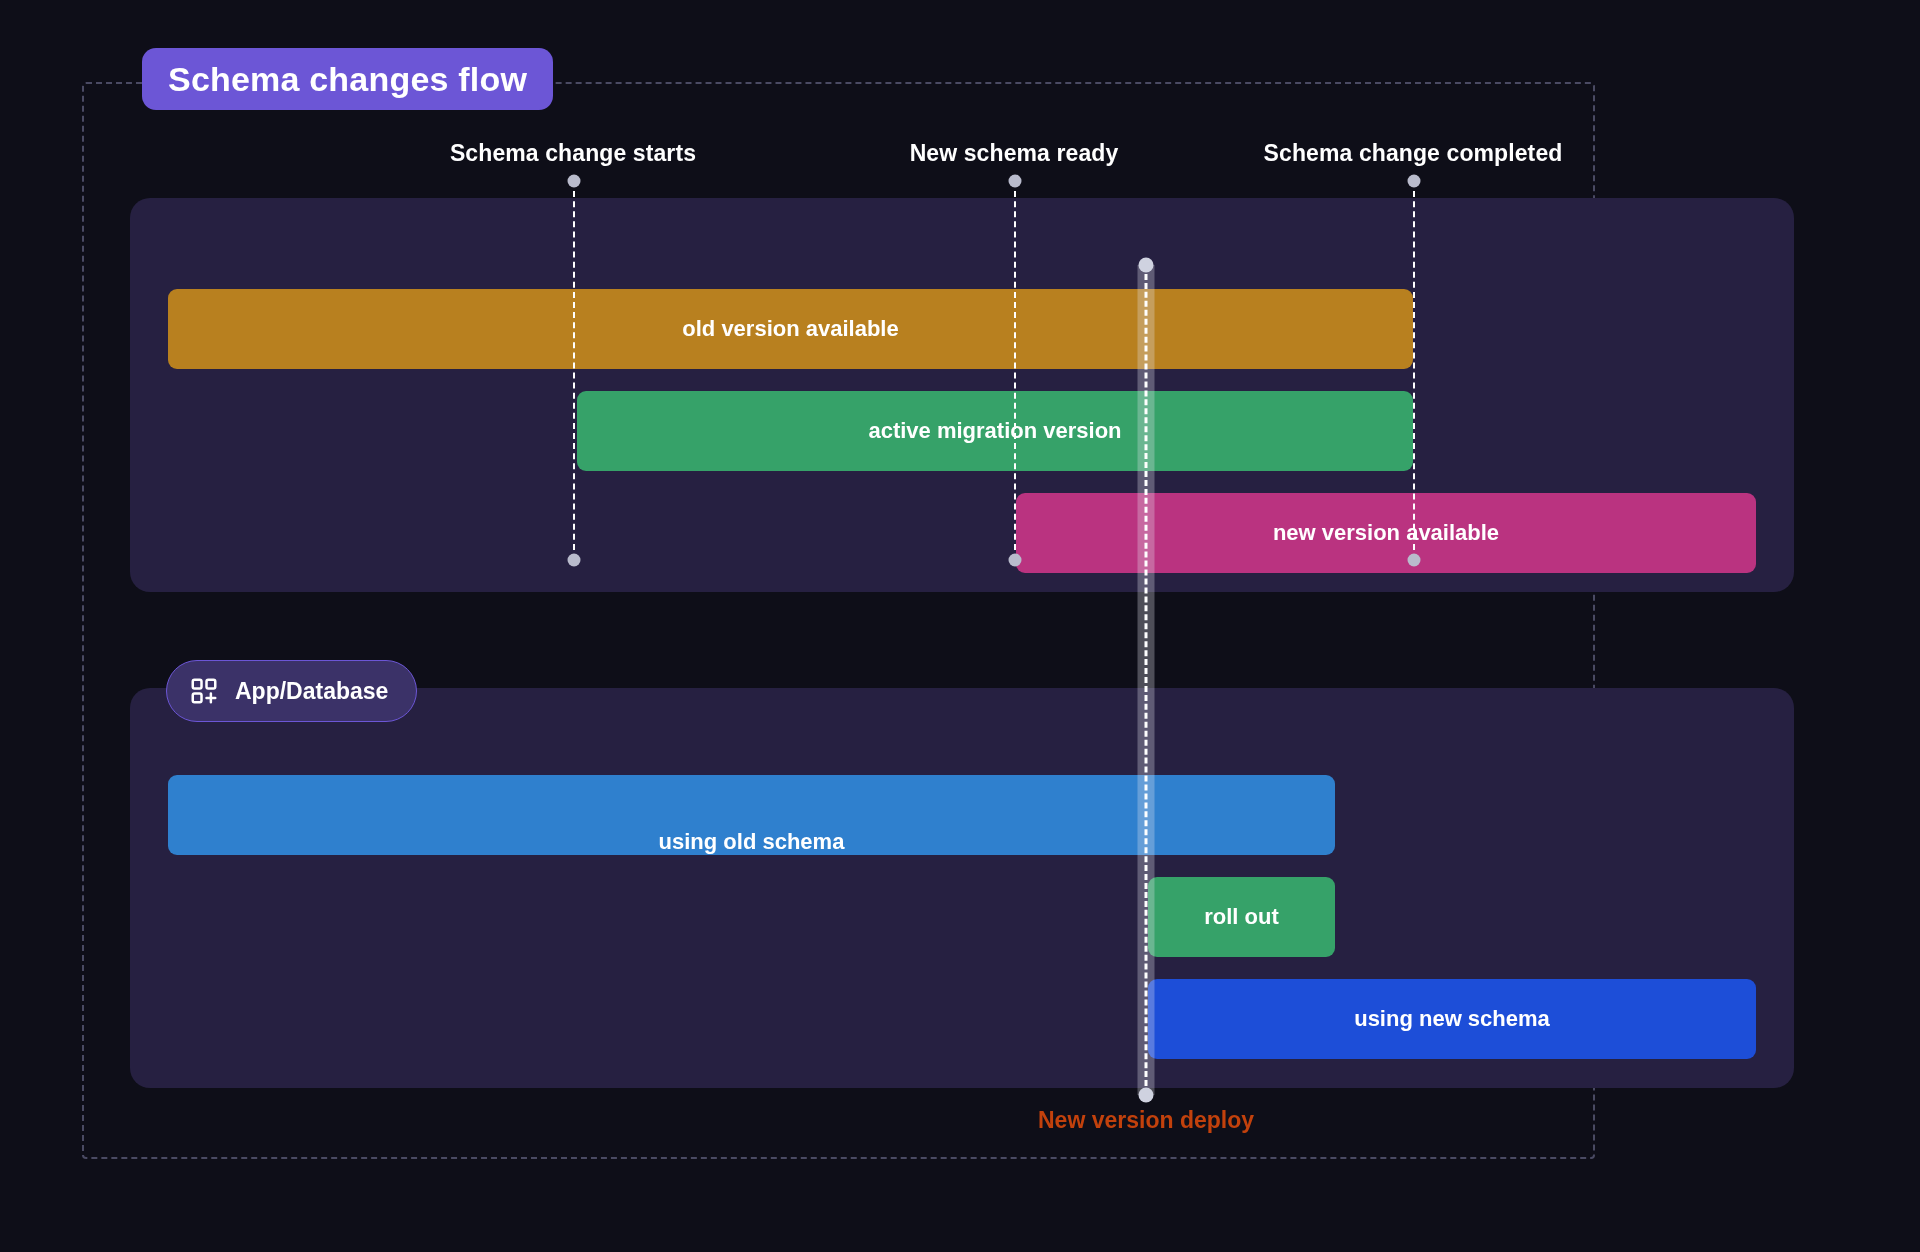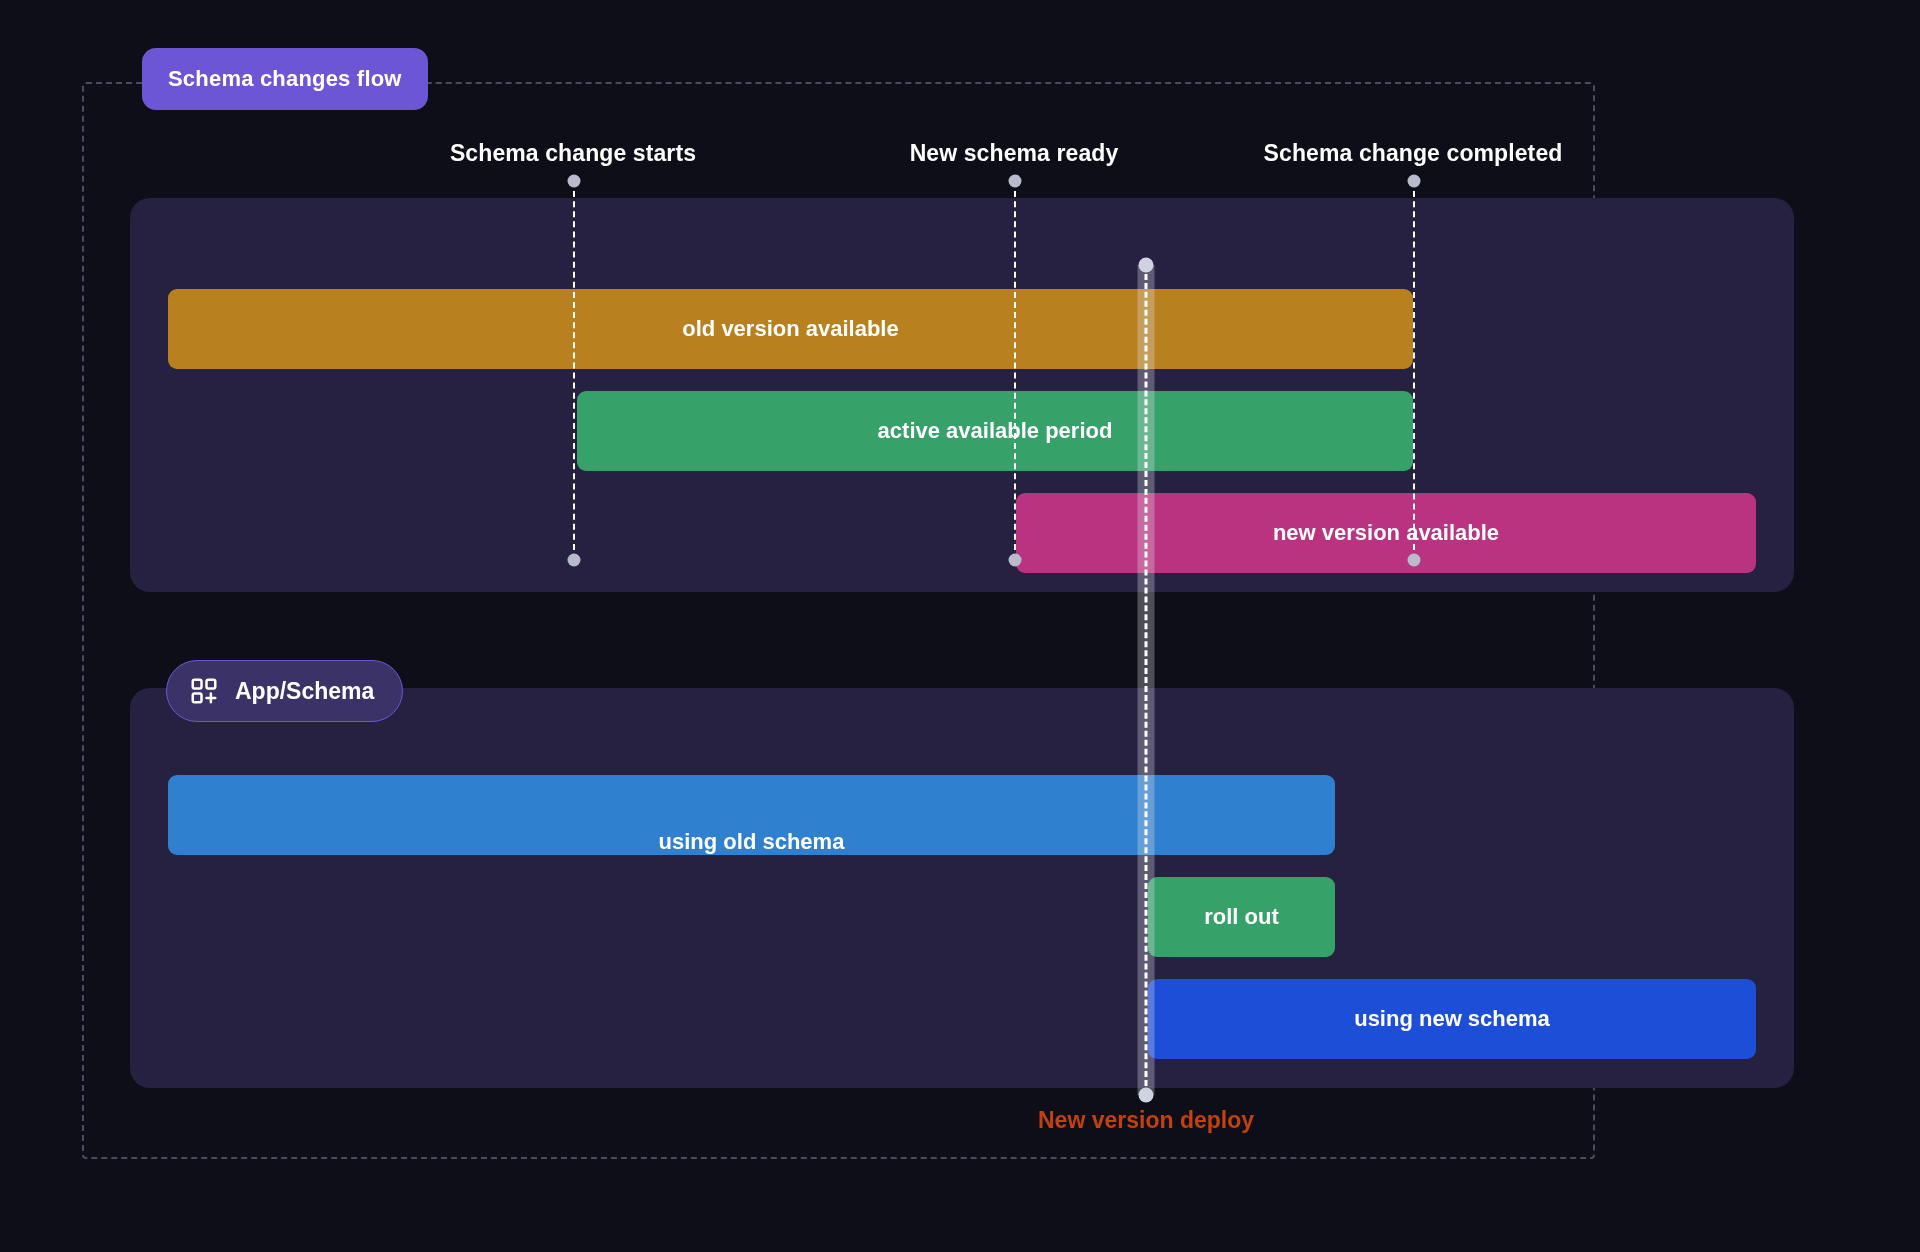--- a/index.html
+++ b/index.html
@@ -35,21 +35,21 @@
     position: absolute;
     left: 142px;
     top: 48px;
     height: 62px;
     padding: 0 26px;
     display: flex;
     align-items: center;
     background: #6c56d6;
     border-radius: 14px;
     color: #ffffff;
-    font-size: 22px;
+    font-size: 34px;
     font-weight: bold;
     letter-spacing: .2px;
     white-space: nowrap;
   }
 
   
   .lane {
     position: absolute;
     background: #262041;
     border-radius: 20px;
@@ -170,41 +170,41 @@
 
   <div class="lane-badge" id="badge-app">
     <span>
       <svg width="30" height="30" viewBox="0 0 24 24" fill="none" stroke="#ffffff" stroke-width="2">
         <rect x="3" y="3" width="7" height="7" rx="1.4"></rect>
         <rect x="14" y="3" width="7" height="7" rx="1.4"></rect>
         <rect x="3" y="14" width="7" height="7" rx="1.4"></rect>
         <path d="M17.5 14v7M14 17.5h7" stroke-linecap="round"></path>
       </svg>
     </span>
-    <span>App/Schema</span>
+    <span>App/Database</span>
   </div>
 
   <div id="dynamic-layer">
       <div class="milestone-label" style="left: 573px;">Schema change starts</div>
       <div class="milestone-line" style="left: 573px; top: 181px; height: 379px;"></div>
       <div class="milestone-dot" style="left: 574px; top: 181px;"></div>
       <div class="milestone-dot" style="left: 574px; top: 560px;"></div>
       <div class="milestone-label" style="left: 1014px;">New schema ready</div>
       <div class="milestone-line" style="left: 1014px; top: 181px; height: 379px;"></div>
       <div class="milestone-dot" style="left: 1015px; top: 181px;"></div>
       <div class="milestone-dot" style="left: 1015px; top: 560px;"></div>
       <div class="milestone-label" style="left: 1413px;">Schema change completed</div>
       <div class="milestone-line" style="left: 1413px; top: 181px; height: 379px;"></div>
       <div class="milestone-dot" style="left: 1414px; top: 181px;"></div>
       <div class="milestone-dot" style="left: 1414px; top: 560px;"></div>
       <div class="bar" style="left: 168px; top: 272px; width: 1245px; height: 80px; background: rgb(184, 128, 31);">
         <span>old version available</span>
       </div>
       <div class="bar" style="left: 577px; top: 374px; width: 836px; height: 80px; background: rgb(54, 162, 105);">
-        <span>active available period</span>
+        <span>active migration version</span>
       </div>
       <div class="bar" style="left: 1016px; top: 476px; width: 740px; height: 80px; background: rgb(186, 51, 128); text-align: center;">
         <span>new version available</span>
       </div>
       <div class="bar" style="left: 168px; top: 758px; width: 1167px; height: 80px; background: rgb(47, 128, 206); align-items: flex-end;">
         <span>using old schema</span>
       </div>
       <div class="bar" style="left: 1148px; top: 860px; width: 187px; height: 80px; background: rgb(54, 162, 105);">
         <span>roll out</span>
       </div>

